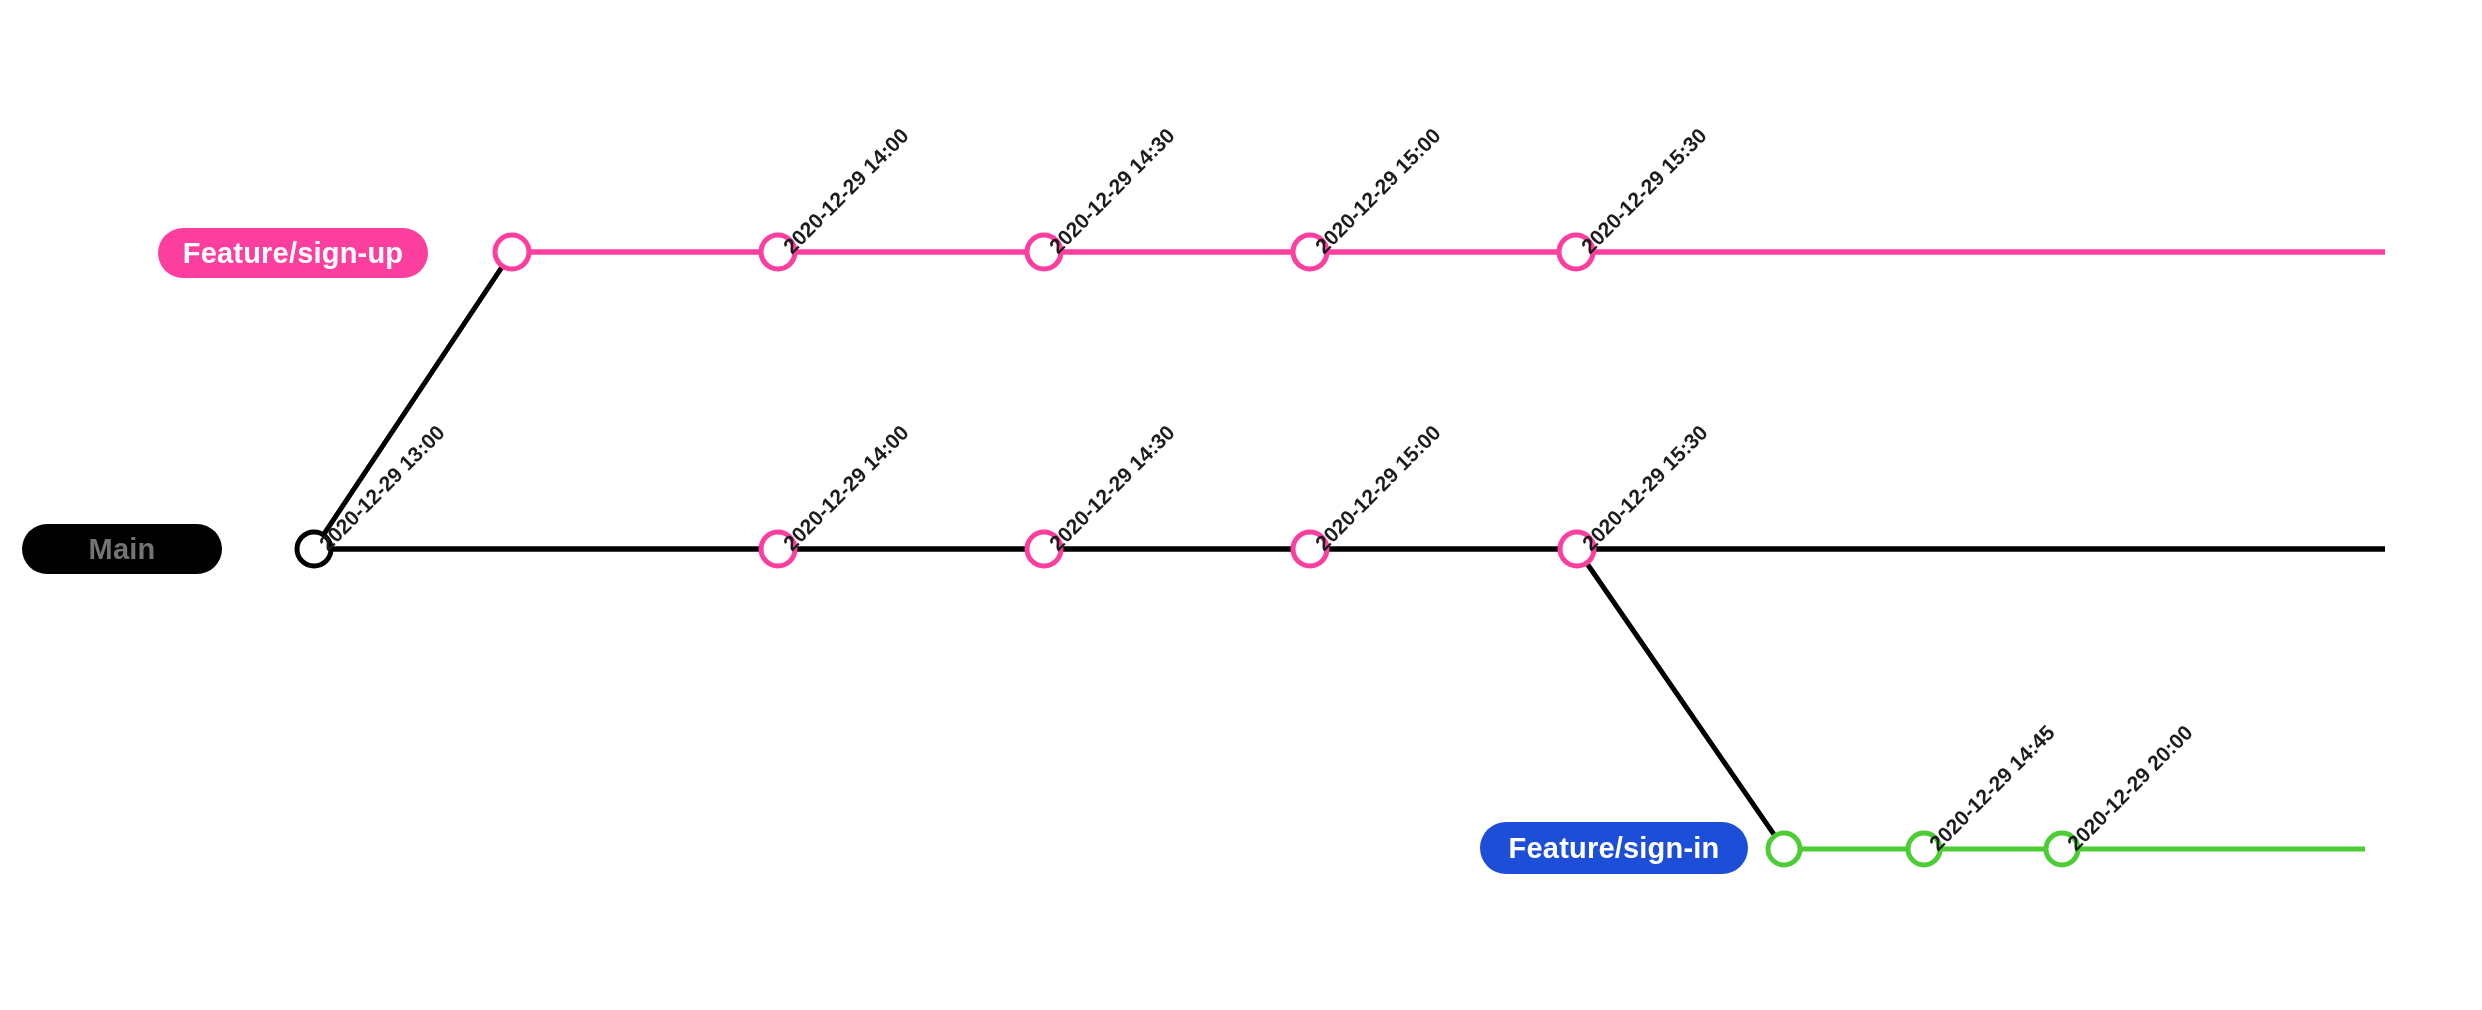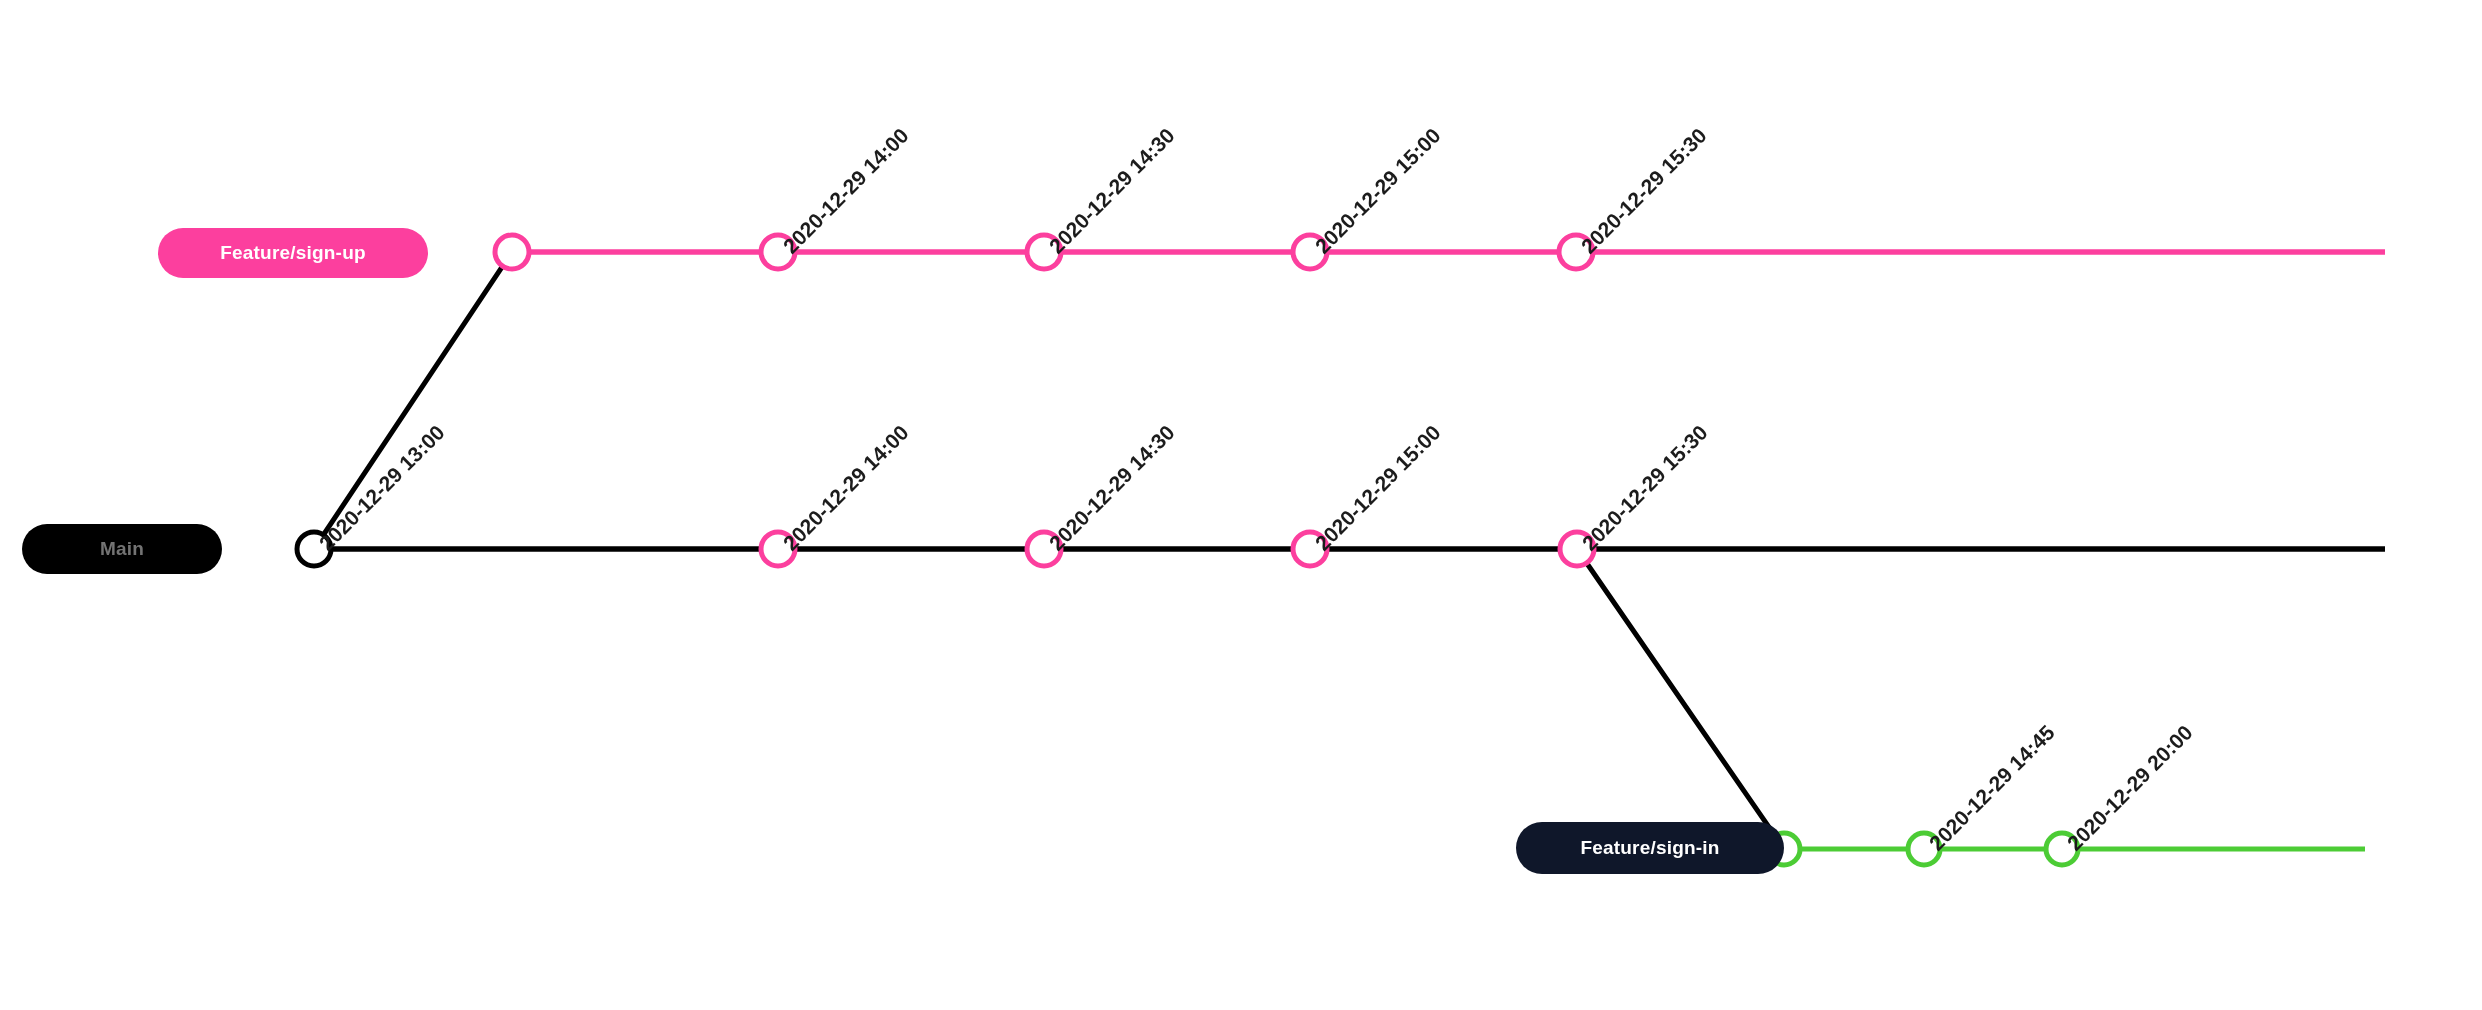--- a/index.html
+++ b/index.html
@@ -29,21 +29,21 @@
     height: 1010px;
     display: block;
   }
   .branch-pill {
     position: absolute;
     display: flex;
     align-items: center;
     justify-content: center;
     border-radius: 26px;
     color: #ffffff;
-    font-size: 19px;
+    font-size: 29px;
     font-weight: bold;
     font-family: "Liberation Sans", sans-serif;
     letter-spacing: 0.2px;
     white-space: nowrap;
     box-sizing: border-box;
     user-select: none;
   }
   .commit-label {
     position: absolute;
     font-family: "Liberation Sans", sans-serif;
@@ -82,21 +82,21 @@
         <circle cx="1310" cy="549" r="17" fill="#ffffff" stroke="#FC3F9E" stroke-width="5" style="cursor: pointer;"></circle>
         <circle cx="1577" cy="549" r="17" fill="#ffffff" stroke="#FC3F9E" stroke-width="5" style="cursor: pointer;"></circle>
         <circle cx="1784" cy="849" r="16" fill="#ffffff" stroke="#4CCC35" stroke-width="5" style="cursor: pointer;"></circle>
         <circle cx="1924" cy="849" r="16" fill="#ffffff" stroke="#4CCC35" stroke-width="5" style="cursor: pointer;"></circle>
         <circle cx="2062" cy="849" r="16" fill="#ffffff" stroke="#4CCC35" stroke-width="5" style="cursor: pointer;"></circle>
       </g>
   </svg>
   <div id="pill-layer">
       <div class="branch-pill" style="left: 158px; top: 228px; width: 270px; height: 50px; background: rgb(252, 63, 158); color: rgb(255, 255, 255); cursor: pointer;">Feature/sign-up</div>
       <div class="branch-pill" style="left: 22px; top: 524px; width: 200px; height: 50px; background: rgb(0, 0, 0); color: #737373; cursor: pointer;">Main</div>
-      <div class="branch-pill" style="left: 1516px; top: 822px; width: 268px; height: 52px; background: #0f172a; color: rgb(255, 255, 255); cursor: pointer;">Feature/sign-in</div>
+      <div class="branch-pill" style="left: 1480px; top: 822px; width: 268px; height: 52px; background: #1d4ed8; color: rgb(255, 255, 255); cursor: pointer;">Feature/sign-in</div>
     </div>
   <div id="label-layer">
       <div class="commit-label" style="left: 787px; top: 238px; color: rgb(28, 28, 28);">2020-12-29 14:00</div>
       <div class="commit-label" style="left: 1053px; top: 238px; color: rgb(28, 28, 28);">2020-12-29 14:30</div>
       <div class="commit-label" style="left: 1319px; top: 238px; color: rgb(28, 28, 28);">2020-12-29 15:00</div>
       <div class="commit-label" style="left: 1585px; top: 238px; color: rgb(28, 28, 28);">2020-12-29 15:30</div>
       <div class="commit-label" style="left: 323px; top: 535px; color: rgb(28, 28, 28);">2020-12-29 13:00</div>
       <div class="commit-label" style="left: 787px; top: 535px; color: rgb(28, 28, 28);">2020-12-29 14:00</div>
       <div class="commit-label" style="left: 1053px; top: 535px; color: rgb(28, 28, 28);">2020-12-29 14:30</div>
       <div class="commit-label" style="left: 1319px; top: 535px; color: rgb(28, 28, 28);">2020-12-29 15:00</div>

